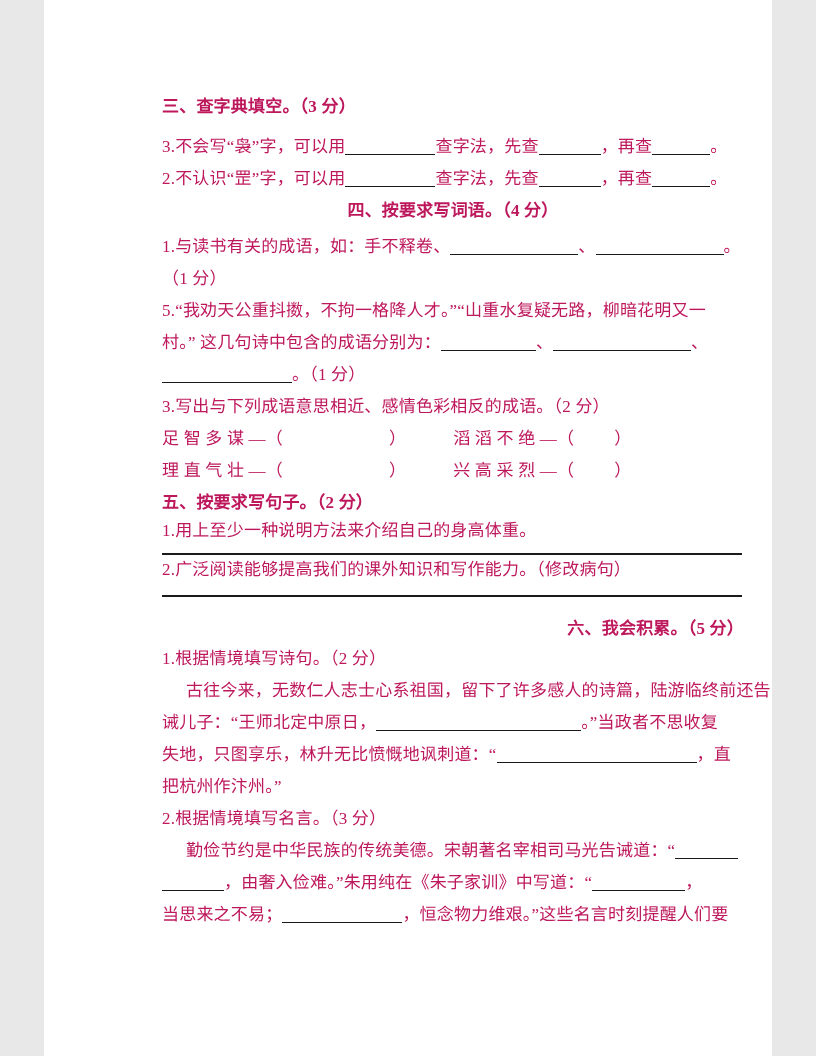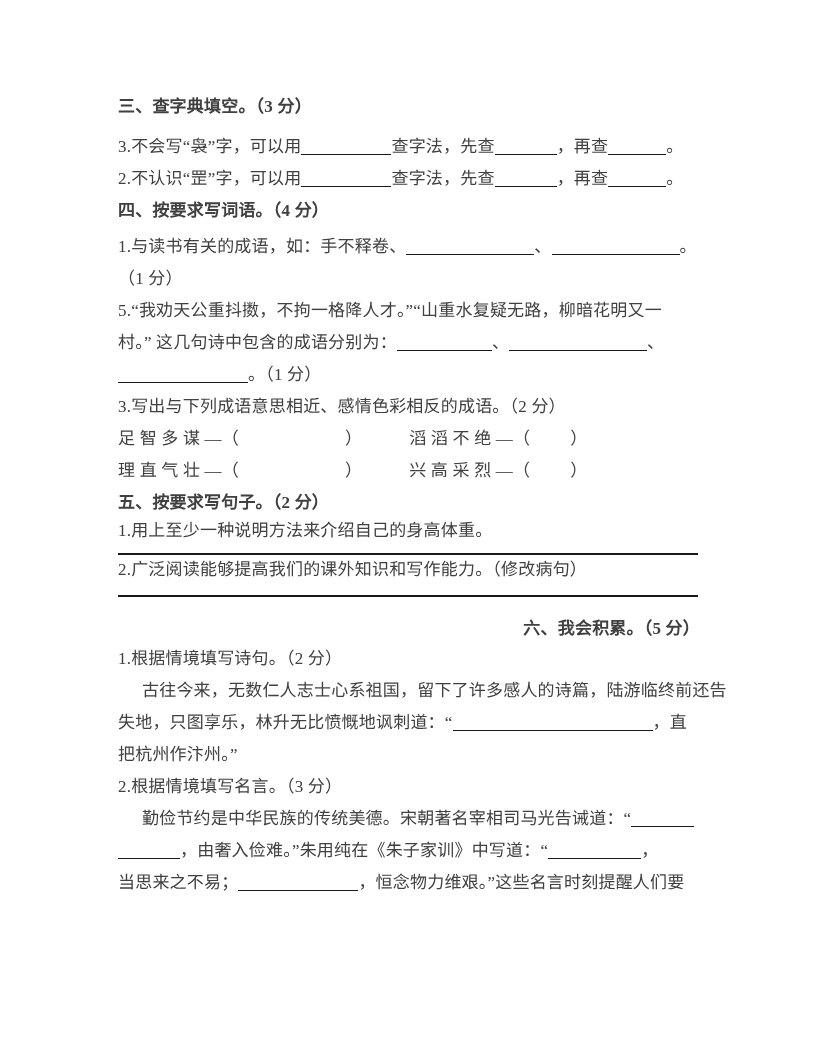--- a/index.html
+++ b/index.html
@@ -1,38 +1,38 @@
 <!DOCTYPE html>
 <html lang="zh-CN"><head>
 <meta charset="utf-8">
 <style>
   html,body{margin:0;padding:0;background:#e8e8e8;}
   .page{
     position:relative;
-    width:816px;height:1056px;
+    width:728px;height:1056px;
     background:#ffffff;
     margin:0 auto;
     overflow:hidden;
     font-family:"Liberation Serif","DejaVu Serif",serif;
-    color:#404040;
+    color:#be185d;
     font-size:17px;
   }
   .content{
     position:absolute;
     left:118px;top:92px;
     width:582px;
   }
   .ln{
     height:32px;
     line-height:30px;
     white-space:nowrap;
   }
   .hd{font-weight:bold;}
   .h40{height:40px;}
-  .h36{height:36px;}
+  .h36{height:36px;text-align:center;}
   .h30{height:30px;}
   .h28{height:28px;}
   .mt5{margin-top:5px;}
   .mt8{margin-top:8px;}
   .mt17{margin-top:17px;text-align:right;}
   .mt23{}
   .indent{padding-left:24px;}
   .blank{
     display:inline-block;
     height:4px;
@@ -70,20 +70,21 @@
       <div class="ln "><span class="t">足 智 多 谋 —（</span><span class="gap" style="width: 106px;"></span><span class="t">）</span><span class="gap" style="width: 47px;"></span><span class="t">滔 滔 不 绝 —（</span><span class="gap" style="width: 40px;"></span><span class="t">）</span></div>
       <div class="ln "><span class="t">理 直 气 壮 —（</span><span class="gap" style="width: 106px;"></span><span class="t">）</span><span class="gap" style="width: 47px;"></span><span class="t">兴 高 采 烈 —（</span><span class="gap" style="width: 40px;"></span><span class="t">）</span></div>
       <div class="ln hd h28"><span class="t">五、按要求写句子。（2 分）</span></div>
       <div class="ln "><span class="t">1.用上至少一种说明方法来介绍自己的身高体重。</span></div>
       <div class="rule mt5"></div>
       <div class="ln mt23"><span class="t">2.广泛阅读能够提高我们的课外知识和写作能力。（修改病句）</span></div>
       <div class="rule mt8"></div>
       <div class="ln hd h30 mt17"><span class="t">六、我会积累。（5 分）</span></div>
       <div class="ln "><span class="t">1.根据情境填写诗句。（2 分）</span></div>
       <div class="ln indent"><span class="t">古往今来，无数仁人志士心系祖国，留下了许多感人的诗篇，陆游临终前还告</span></div>
+      <div class="ln "><span class="t">诫儿子：“王师北定中原日，</span><span class="blank" style="width: 205px;"></span><span class="t">。”当政者不思收复</span></div>
       <div class="ln "><span class="t">失地，只图享乐，林升无比愤慨地讽刺道：“</span><span class="blank" style="width: 200px;"></span><span class="t">，直</span></div>
       <div class="ln "><span class="t">把杭州作汴州。”</span></div>
       <div class="ln "><span class="t">2.根据情境填写名言。（3 分）</span></div>
       <div class="ln indent"><span class="t">勤俭节约是中华民族的传统美德。宋朝著名宰相司马光告诫道：“</span><span class="blank" style="width: 63px;"></span></div>
       <div class="ln "><span class="blank" style="width: 62px;"></span><span class="t">，由奢入俭难。”朱用纯在《朱子家训》中写道：“</span><span class="blank" style="width: 93px;"></span><span class="t">，</span></div>
       <div class="ln "><span class="t">当思来之不易；</span><span class="blank" style="width: 120px;"></span><span class="t">，恒念物力维艰。”这些名言时刻提醒人们要</span></div>
     </div>
 </div>
 
 </body></html>

